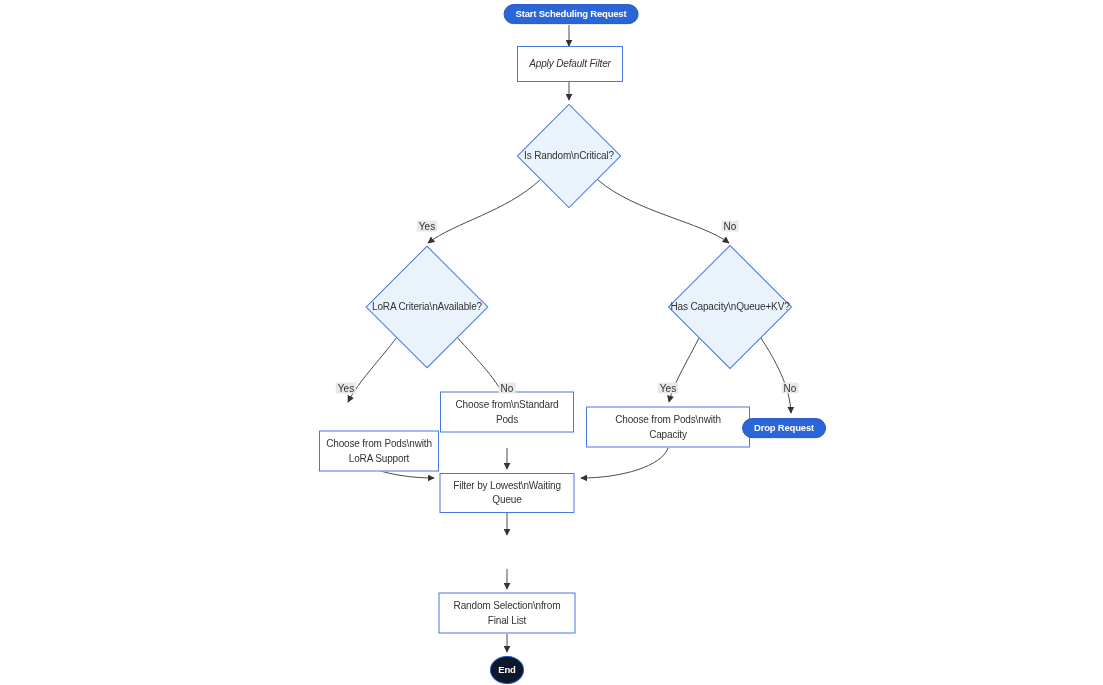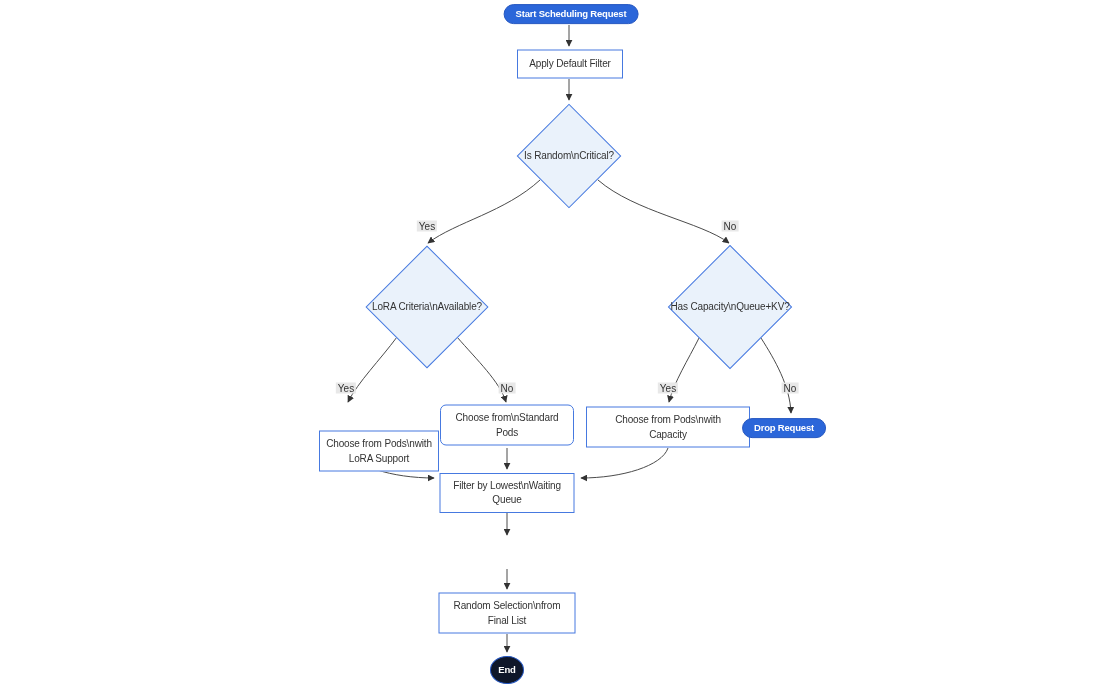--- a/index.html
+++ b/index.html
@@ -52,26 +52,26 @@
   .w118 { max-width:118px; }
   .nowrap { white-space:nowrap; }
   .edge-label {
     position:absolute; transform:translate(-50%,-50%);
     background:#e8e8e8; color:#333333;
     font-family:"Liberation Sans","DejaVu Sans",sans-serif;
     font-size:10px; padding:0 2px; z-index:3;
   }
   
   .pos-start  { left:571px; top:14px; }
-  .pos-apply  { left:570px; top:64px;  width:106px; height:29px; }
+  .pos-apply  { left:570px; top:64px;  width:106px; height:36px;font-style:italic; }
   .pos-d1     { left:569px; top:156px; }
   .pos-d2     { left:427px; top:307px; }
   .pos-d3     { left:730px; top:307px; }
   .pos-ra     { left:347px; top:451px; width:120px; height:41px;margin-left:32px; }
-  .pos-rb     { left:507px; top:425px; width:134px; height:41px;border-radius:6px; }
+  .pos-rb     { left:507px; top:412px; width:134px; height:41px; }
   .pos-rc     { left:668px; top:427px; width:164px; height:41px; }
   .pos-drop   { left:784px; top:428px;align-items:center; }
   .pos-fw     { left:507px; top:493px; width:135px; height:40px; }
   .pos-fkv    { left:507px; top:554px; width:134px; height:29px; }
   .pos-rnd    { left:507px; top:613px; width:137px; height:41px; }
   .pos-end    { left:507px; top:670px; }
   
   .pos-el-cy { left:427px; top:226px; }
   .pos-el-cn { left:730px; top:226px; }
   .pos-el-ly { left:346px; top:388px; }

